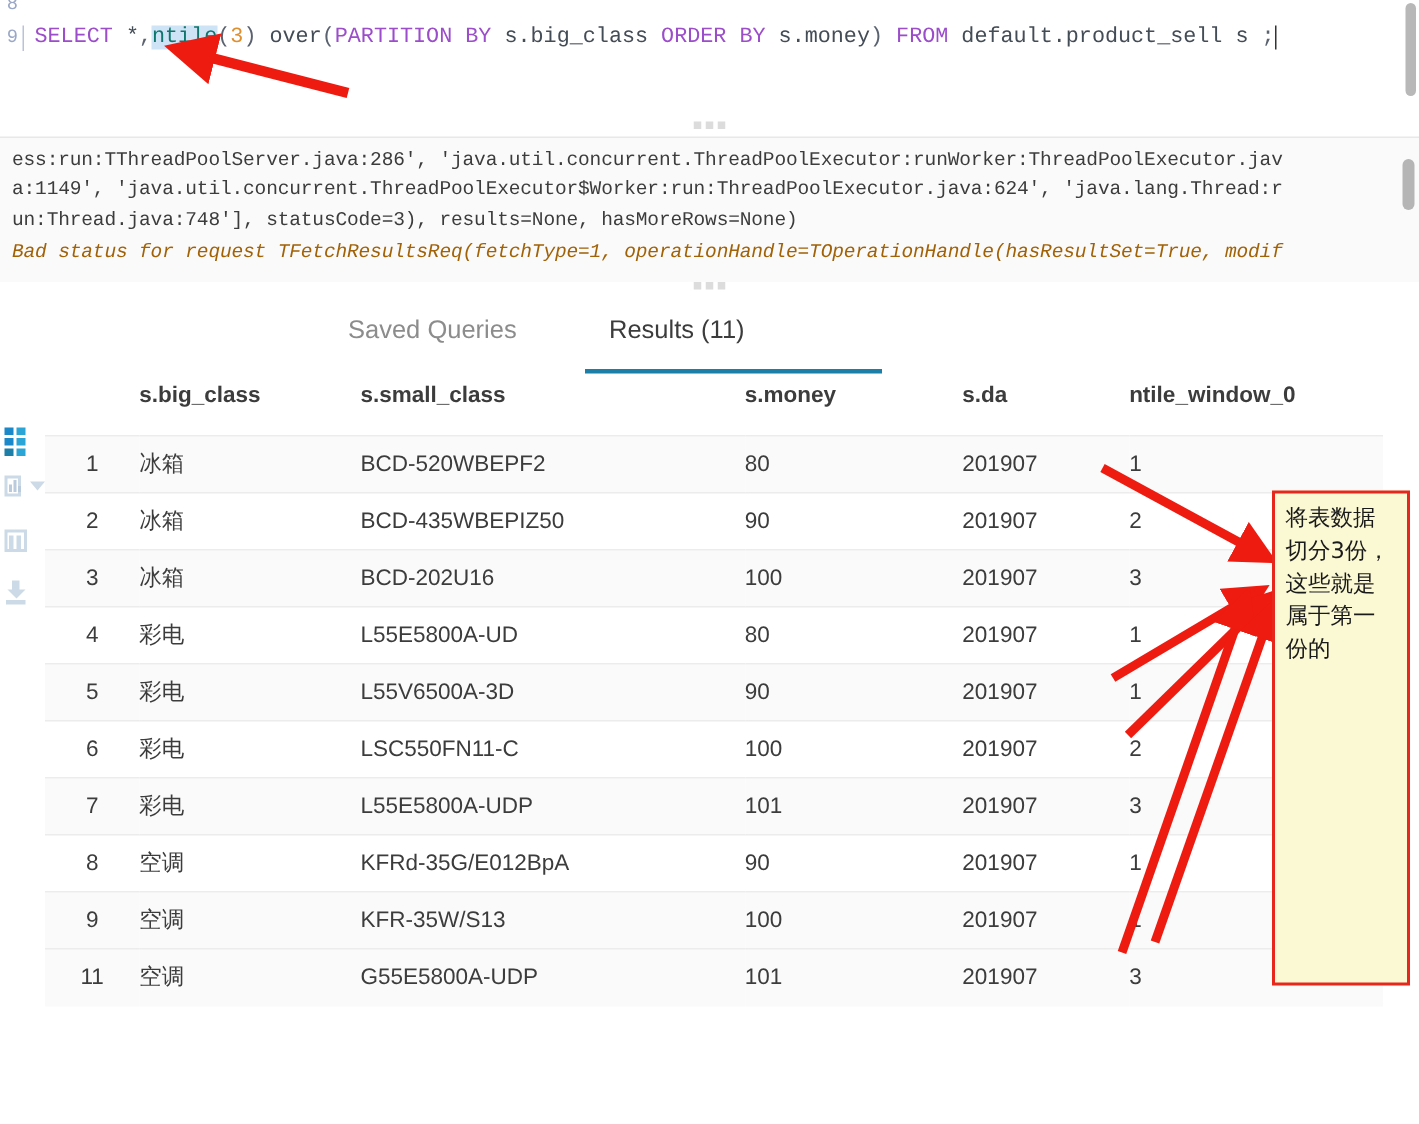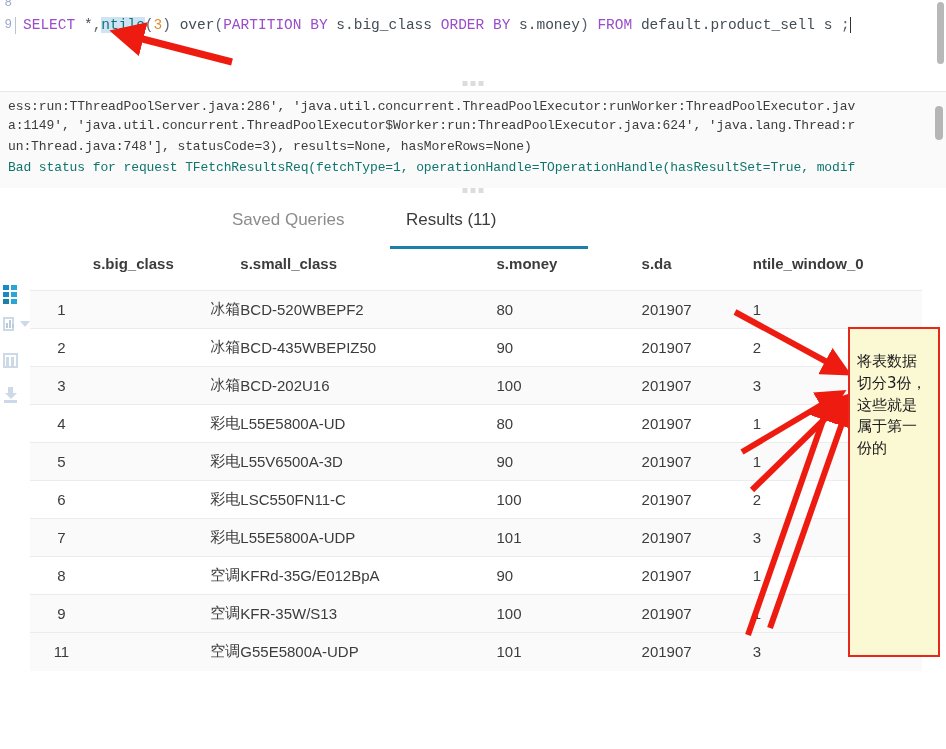--- a/index.html
+++ b/index.html
@@ -57,21 +57,21 @@
     background:#fafafa; overflow:hidden;
   }
   .logline {
     position:absolute; left:8px; right:30px;
     font-family:"Liberation Mono","DejaVu Sans Mono", monospace;
     font-size:13px; color:#3c3c3c; white-space:pre; letter-spacing:-0.1px;
   }
   .logline.l1 { top:7px; }
   .logline.l2 { top:26px; }
   .logline.l3 { top:47px; }
-  .logline.l4 { top:68px; color:#0f766e; }
+  .logline.l4 { top:68px; color:#a16207;font-style:italic; }
   .log-scroll {
     position:absolute; right:3px; top:14px; width:8px; height:34px;
     background:#b5b5b5; border-radius:5px;
   }
   .log-bottom-dots {
     position:absolute; left:50%; top:188px; transform:translateX(-50%);
     display:flex; gap:3px; z-index:6;
   }
   .log-bottom-dots i { display:block; width:5px; height:5px; background:#dcdcdc; }
 
@@ -137,27 +137,27 @@
   }
   tr.odd td { background:#fafafa; }
   tr.even td { background:#ffffff; }
   td.idx, th.idx { width:52px; text-align:center; color:#555; }
   th.idx { text-align:center; }
   .c-big   { width:122px; }
   .c-small { width:212px; }
   .c-money { width:120px; }
   .c-da    { width:92px; }
   .c-nt    { width:140px;margin-left:12px; }
-  td.cn { font-size:15.5px;text-align:right; }
+  td.cn { font-size:15.5px; }
 
   
   .note {
     position:absolute; left:848px; top:327px; width:92px; height:330px;
     background:#fbf8d4; border:2px solid #e8271c; z-index:8;
-    padding:22px 7px; font-size:15px; line-height:1.45; color:#1a1a1a;
+    padding:6px 7px; font-size:15px; line-height:1.45; color:#1a1a1a;
     font-family:"DejaVu Sans","Liberation Sans", sans-serif;
     white-space:pre-wrap; word-break:break-all;
   }
 
   
   .arrows { position:absolute; left:0; top:0; width:946px; height:749px; pointer-events:none; z-index:7; }
 </style>
 </head>
 <body>
 

